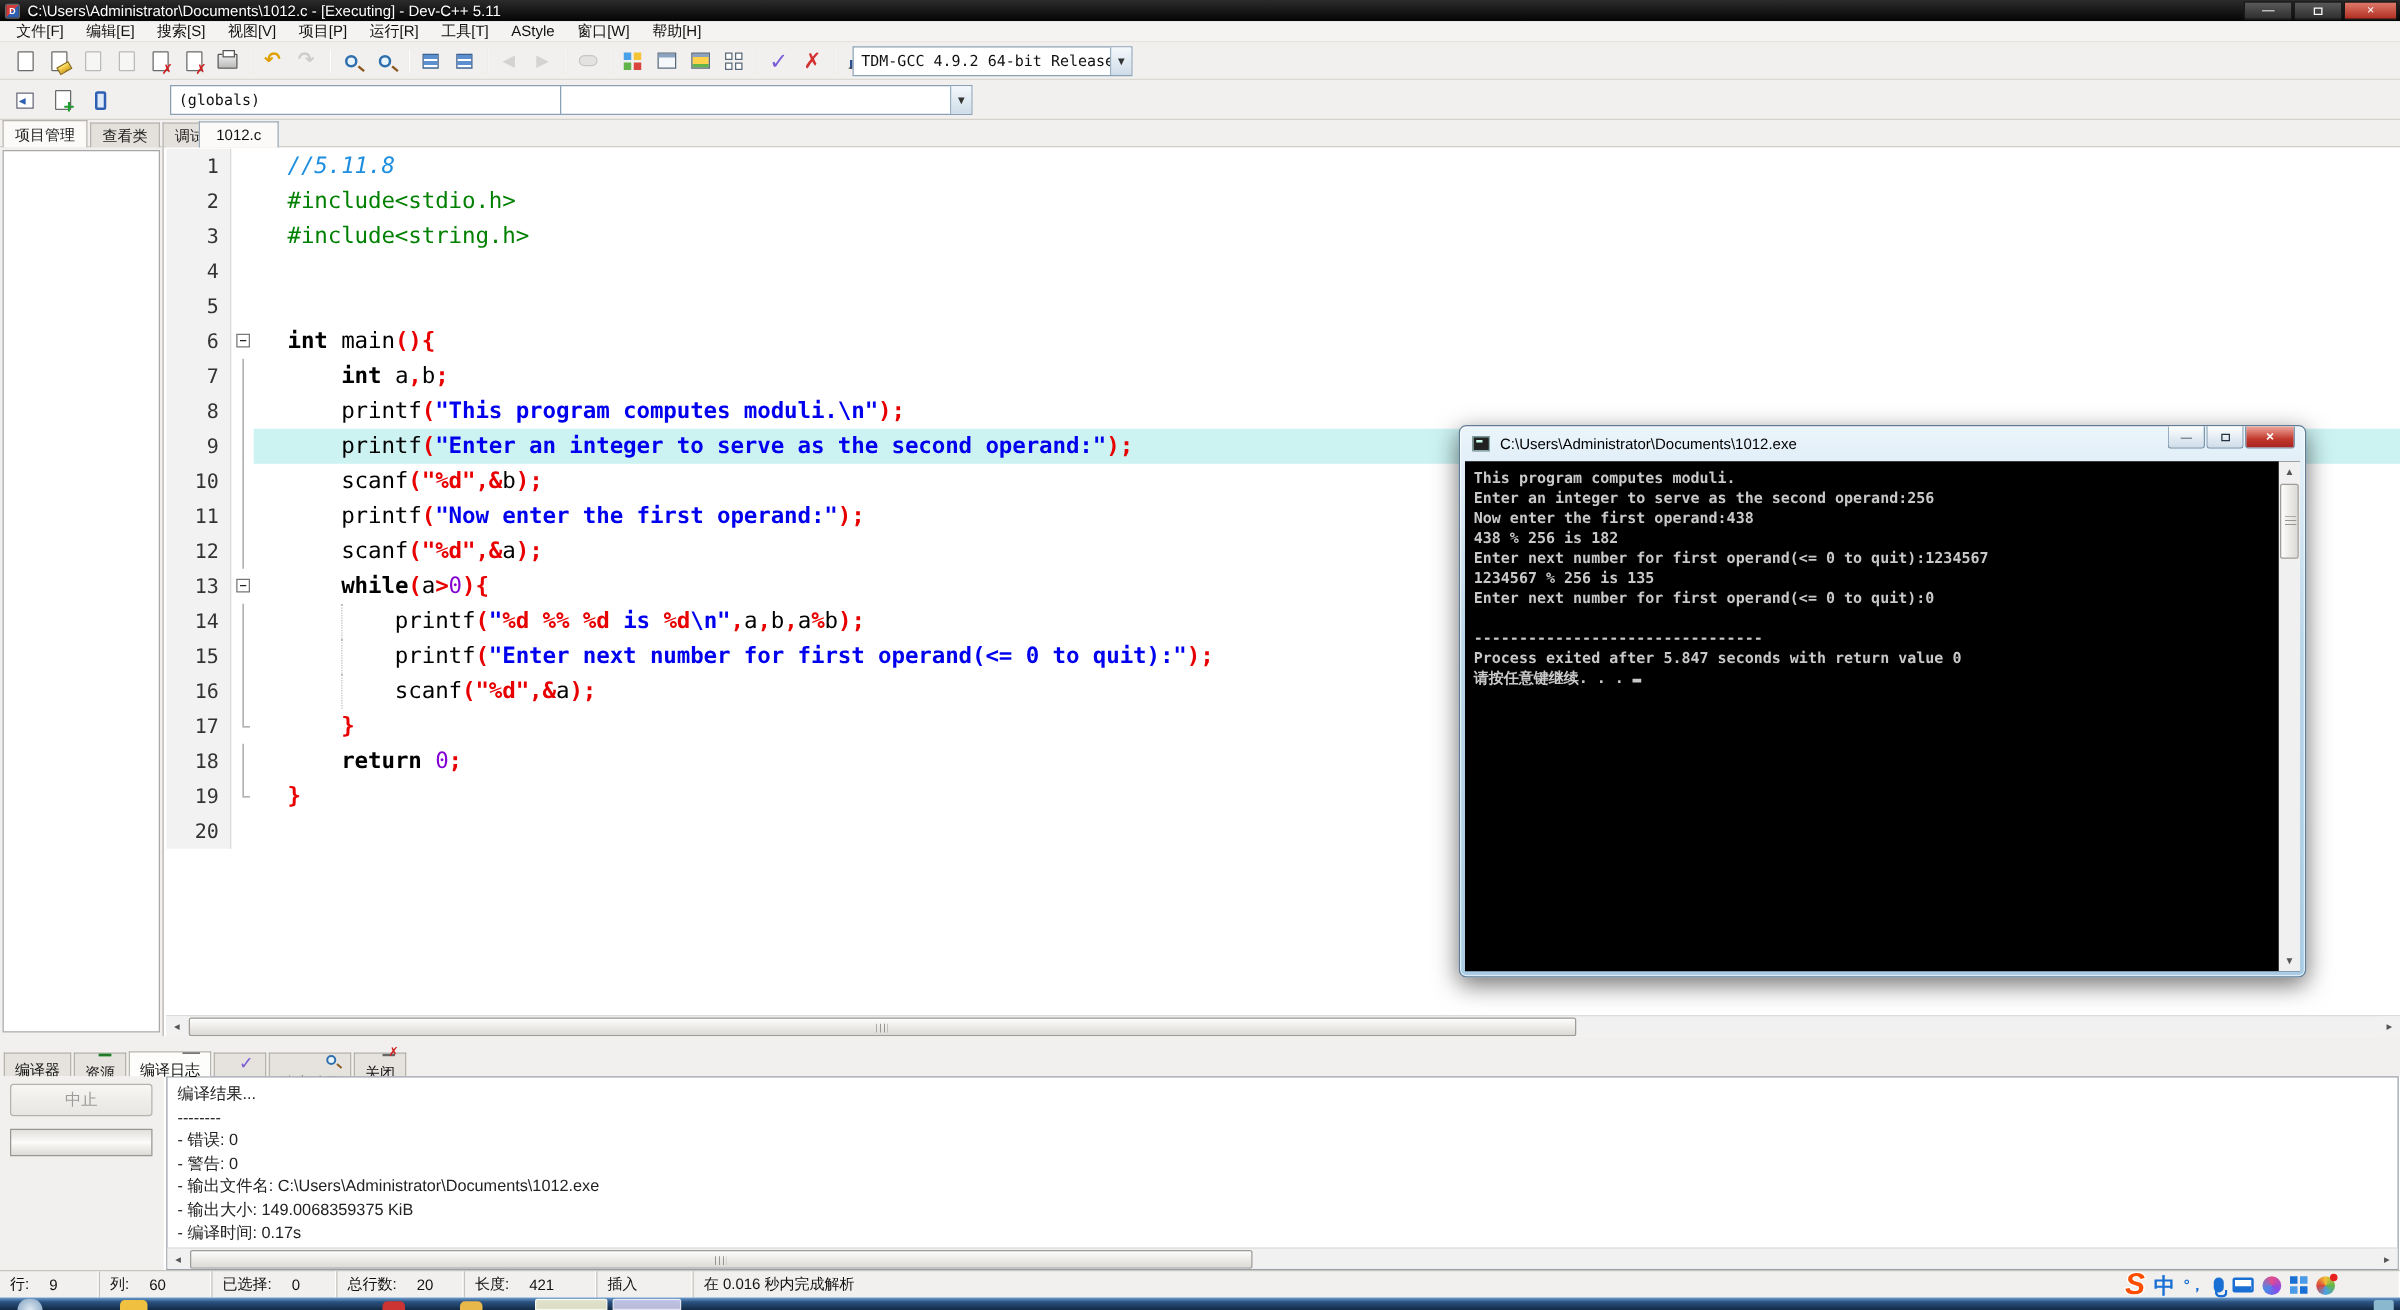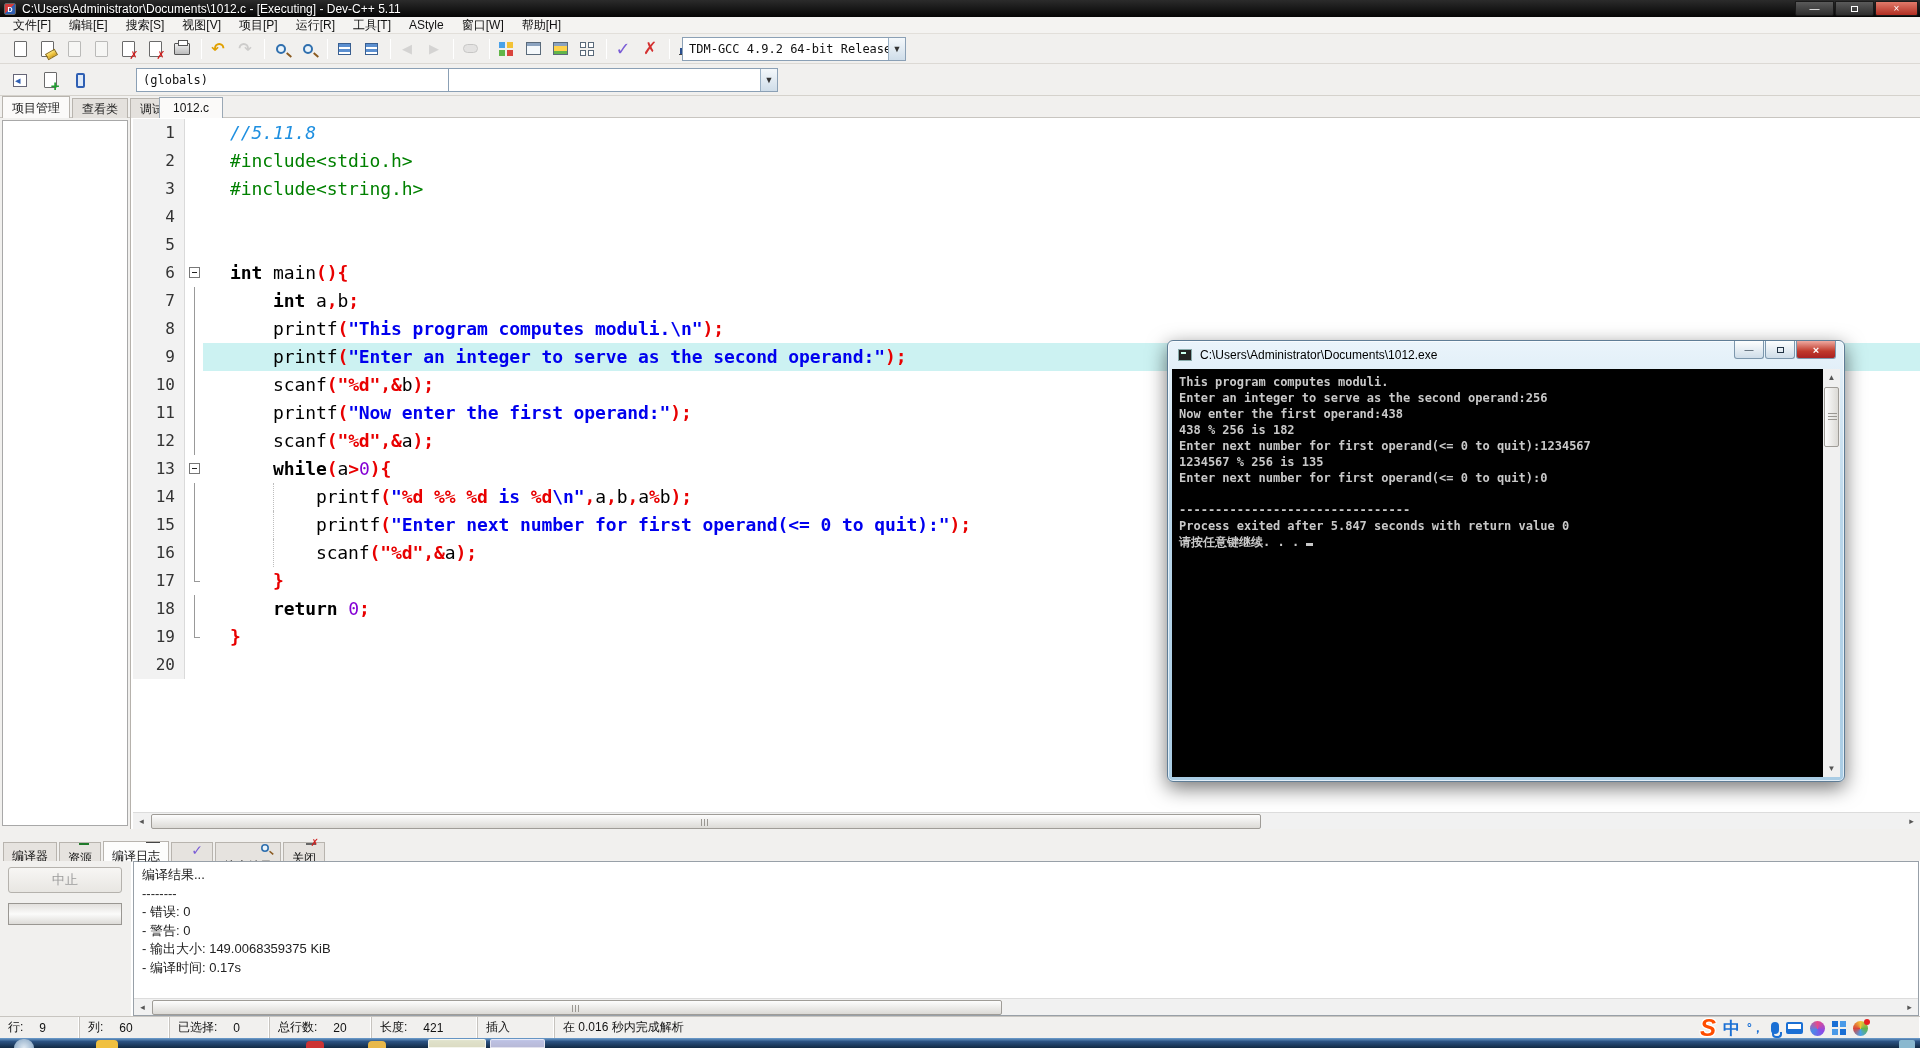--- a/index.html
+++ b/index.html
@@ -480,20 +480,21 @@
   <div id="botleft">
     <div id="abortbtn">中止</div>
     <div id="progressbar"></div>
   </div>
   <div id="logbox">
     <div id="loglines" style="padding-top: 4px;">
         <div class="logline">编译结果...</div>
         <div class="logline">--------</div>
         <div class="logline">- 错误: 0</div>
         <div class="logline">- 警告: 0</div>
+        <div class="logline">- 输出文件名: C:\Users\Administrator\Documents\1012.exe</div>
         <div class="logline">- 输出大小: 149.0068359375 KiB</div>
         <div class="logline">- 编译时间: 0.17s</div>
       </div>
     <div class="hscroll">
       <div class="sarr">◂</div>
       <div class="sarr right">▸</div>
       <div class="hthumb" style="left:18px;width:850px;"></div>
     </div>
   </div>
 

